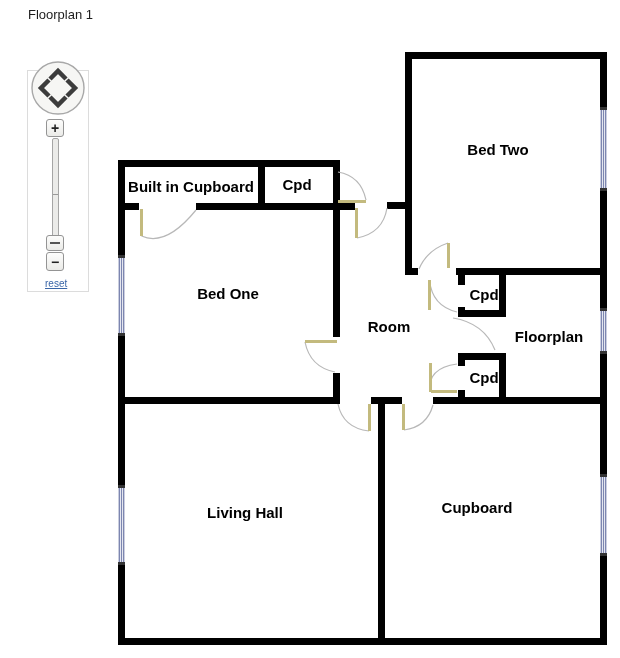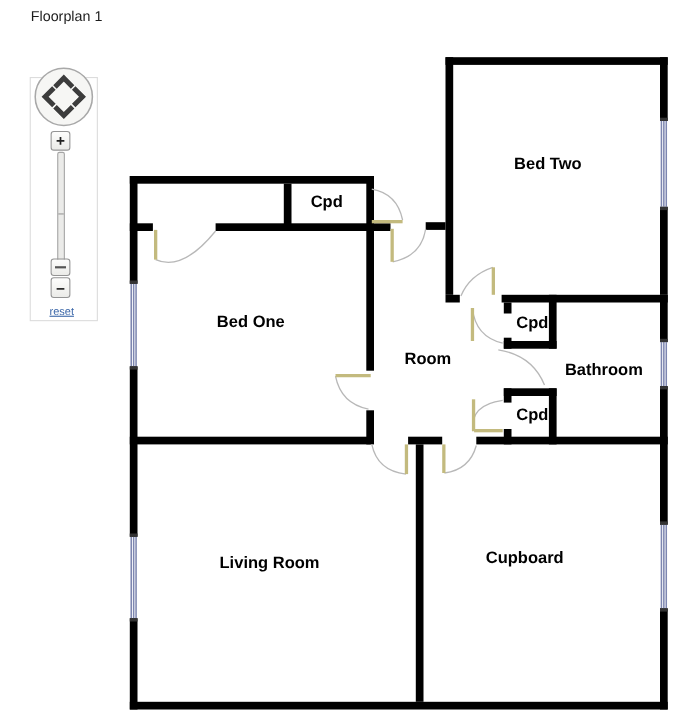--- a/index.html
+++ b/index.html
@@ -153,23 +153,24 @@
       <line x1="448.5" y1="243" x2="448.5" y2="268"></line>
       <line x1="429.5" y1="280" x2="429.5" y2="310"></line>
       <line x1="430.5" y1="363" x2="430.5" y2="392"></line>
       <line x1="431" y1="391.5" x2="457" y2="391.5"></line>
       <line x1="369.5" y1="404" x2="369.5" y2="431"></line>
       <line x1="403.5" y1="404" x2="403.5" y2="430"></line>
       <line x1="305" y1="341.5" x2="337" y2="341.5"></line>
     </g>
   </svg>
 
+  <div class="room-label" style="left:191px;top:186px;">Built in Cupboard</div>
   <div class="room-label" style="left:297px;top:184px;">Cpd</div>
   <div class="room-label" style="left:498px;top:149px;">Bed Two</div>
   <div class="room-label" style="left:228px;top:293px;">Bed One</div>
   <div class="room-label" style="left:389px;top:326px;">Room</div>
   <div class="room-label" style="left:484px;top:294px;">Cpd</div>
-  <div class="room-label" style="left:549px;top:336px;">Bathroom</div>
+  <div class="room-label" style="left:549px;top:336px;">Floorplan</div>
   <div class="room-label" style="left:484px;top:377px;">Cpd</div>
-  <div class="room-label" style="left:245px;top:512px;">Living Room</div>
+  <div class="room-label" style="left:245px;top:512px;">Living Hall</div>
   <div class="room-label" style="left:477px;top:507px;">Cupboard</div>
 
 </div>
 
 </body></html>

